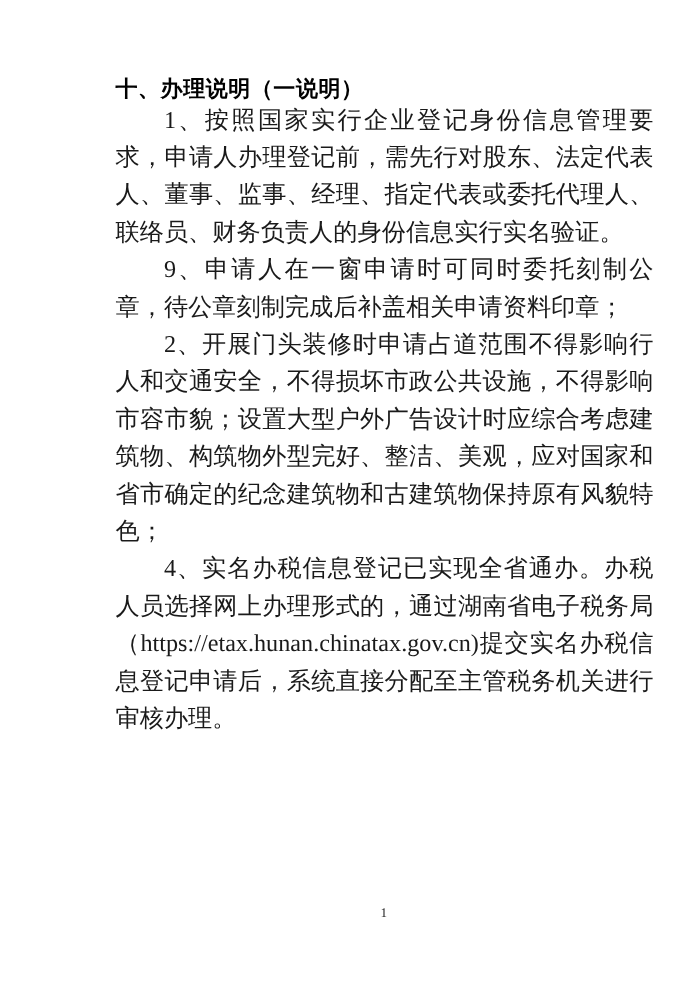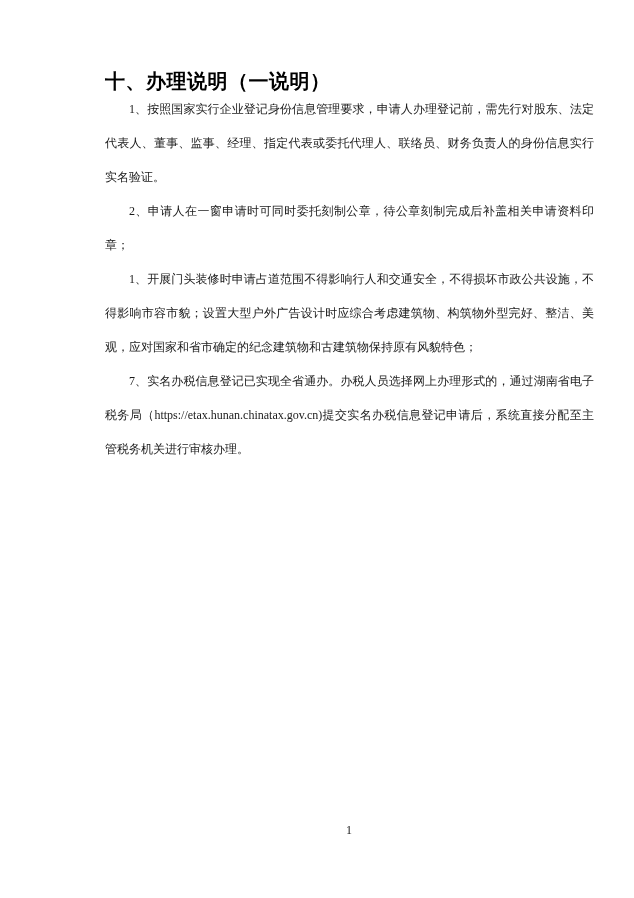--- a/index.html
+++ b/index.html
@@ -23,21 +23,21 @@
     font-size: 20px;
     line-height: 22px;
     font-weight: bold;
     color: #000000;
     letter-spacing: 0.5px;
     white-space: nowrap;
   }
   .body-text p {
     margin: 0;
     font-family: "Liberation Serif", serif;
-    font-size: 12px;
+    font-size: 22px;
     line-height: 34px;
     color: #1a1a1a;
     text-align: justify;
     text-justify: inter-ideograph;
     text-indent: 2em;
   }
   .page-number {
     position: absolute;
     left: 0;
     right: 0;
@@ -49,19 +49,19 @@
   }
 </style>
 </head>
 <body>
 
 <div class="page">
   <h1 class="doc-title">十、办理说明（一说明）</h1>
 
   <div class="body-text">
     <p>1、按照国家实行企业登记身份信息管理要求，申请人办理登记前，需先行对股东、法定代表人、董事、监事、经理、指定代表或委托代理人、联络员、财务负责人的身份信息实行实名验证。</p>
-    <p>2、申请人在一窗申请时可同时委托刻制公章，待公章刻制完成后补盖相关申请资料印章；</p>
-    <p>1、开展门头装修时申请占道范围不得影响行人和交通安全，不得损坏市政公共设施，不得影响市容市貌；设置大型户外广告设计时应综合考虑建筑物、构筑物外型完好、整洁、美观，应对国家和省市确定的纪念建筑物和古建筑物保持原有风貌特色；</p>
-    <p>7、实名办税信息登记已实现全省通办。办税人员选择网上办理形式的，通过湖南省电子税务局（https://etax.hunan.chinatax.gov.cn)提交实名办税信息登记申请后，系统直接分配至主管税务机关进行审核办理。</p>
+    <p>9、申请人在一窗申请时可同时委托刻制公章，待公章刻制完成后补盖相关申请资料印章；</p>
+    <p>2、开展门头装修时申请占道范围不得影响行人和交通安全，不得损坏市政公共设施，不得影响市容市貌；设置大型户外广告设计时应综合考虑建筑物、构筑物外型完好、整洁、美观，应对国家和省市确定的纪念建筑物和古建筑物保持原有风貌特色；</p>
+    <p>4、实名办税信息登记已实现全省通办。办税人员选择网上办理形式的，通过湖南省电子税务局（https://etax.hunan.chinatax.gov.cn)提交实名办税信息登记申请后，系统直接分配至主管税务机关进行审核办理。</p>
   </div>
 
   <div class="page-number">1</div>
 </div>
 
 </body></html>

